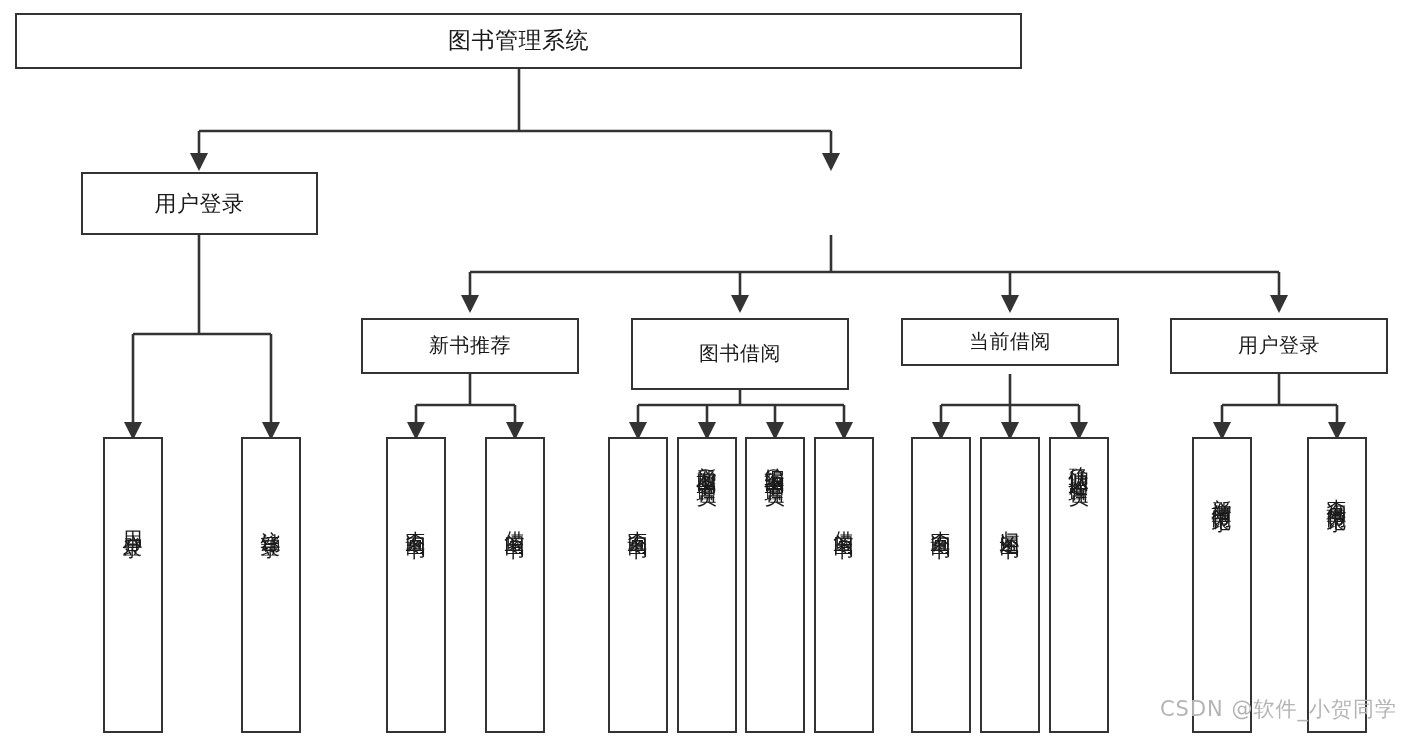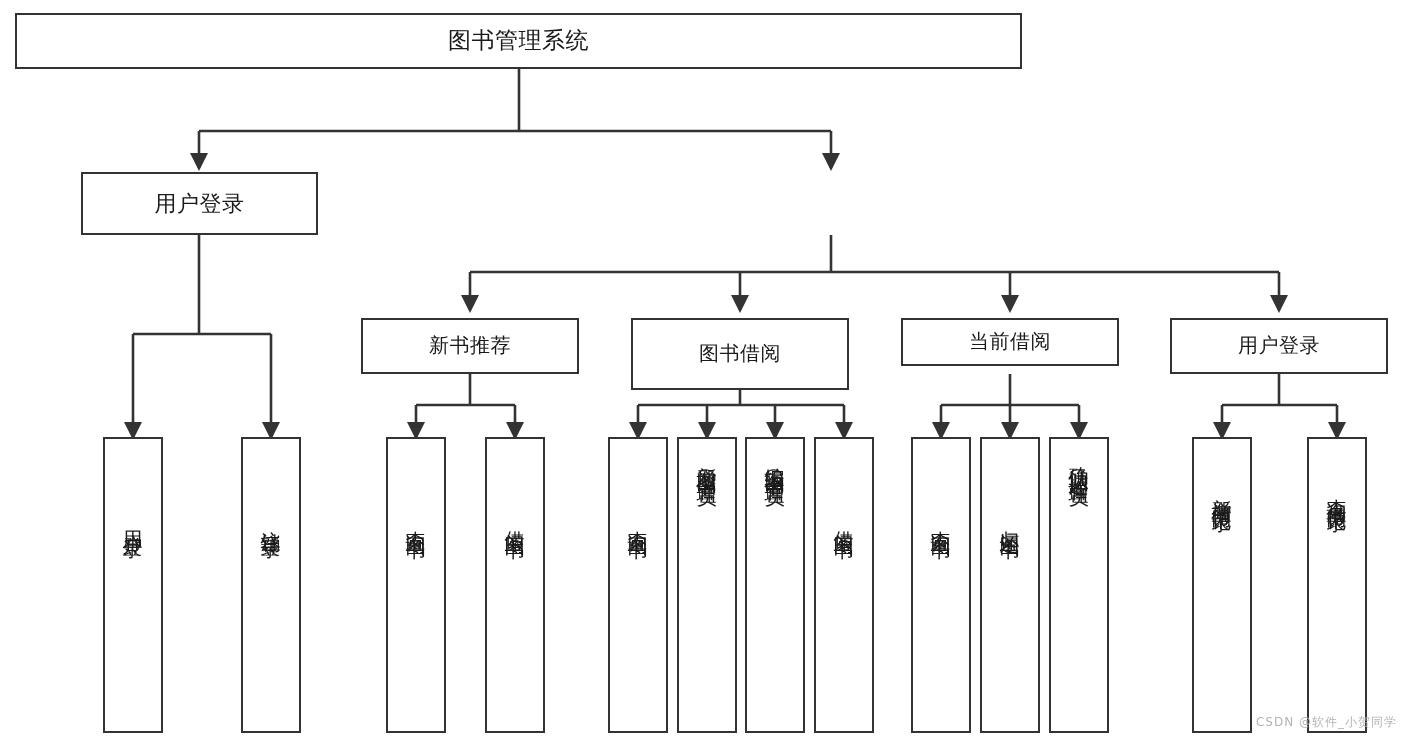--- a/index.html
+++ b/index.html
@@ -59,22 +59,22 @@
   .node.vertical .node-label {
     writing-mode: vertical-rl;
     text-orientation: upright;
     letter-spacing: 3px;
     line-height: 1;
     white-space: nowrap;
   }
   #watermark {
     position: absolute;
     right: 8px;
-    bottom: 16px;
-    font-size: 12px;
+    bottom: 24px;
+    font-size: 21px;
     color: #b4b4b4;
     letter-spacing: 1px;
     white-space: nowrap;
     pointer-events: none;
   }
 </style>
 </head>
 <body>
 
 <div id="diagram-root">

